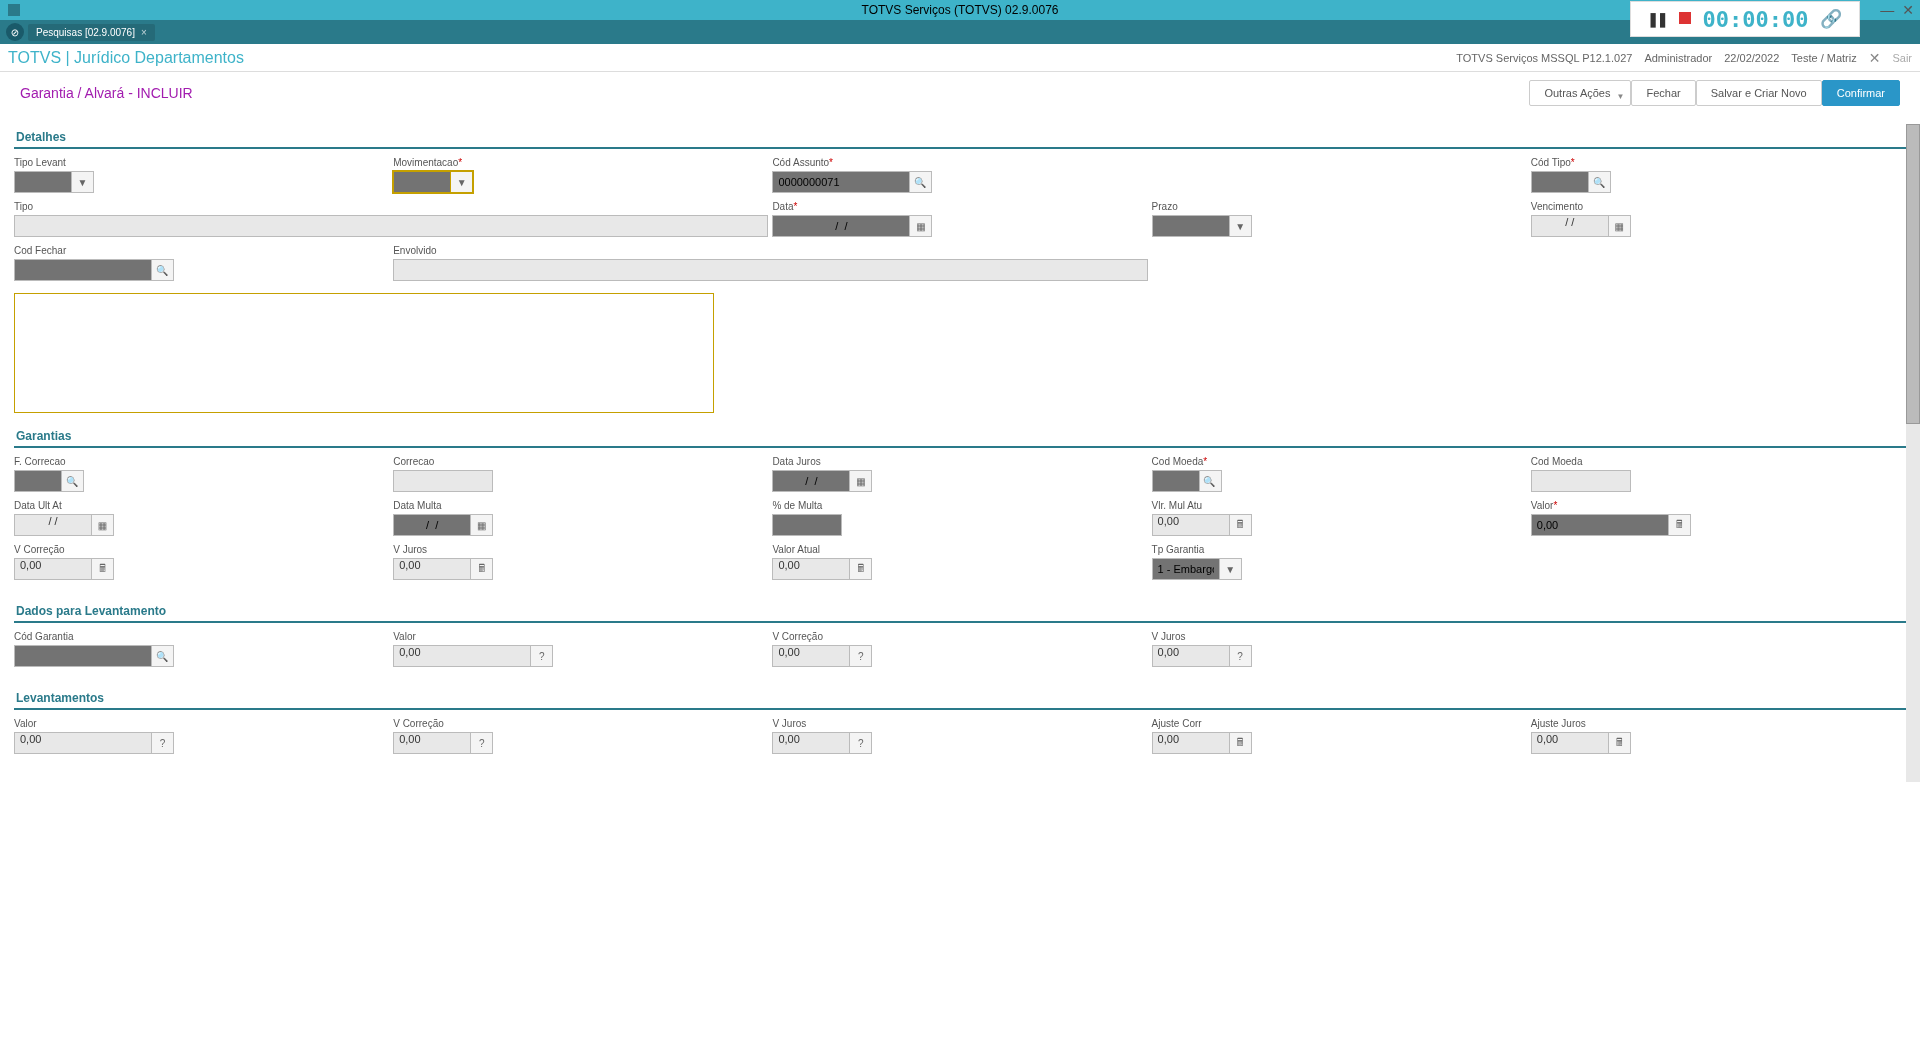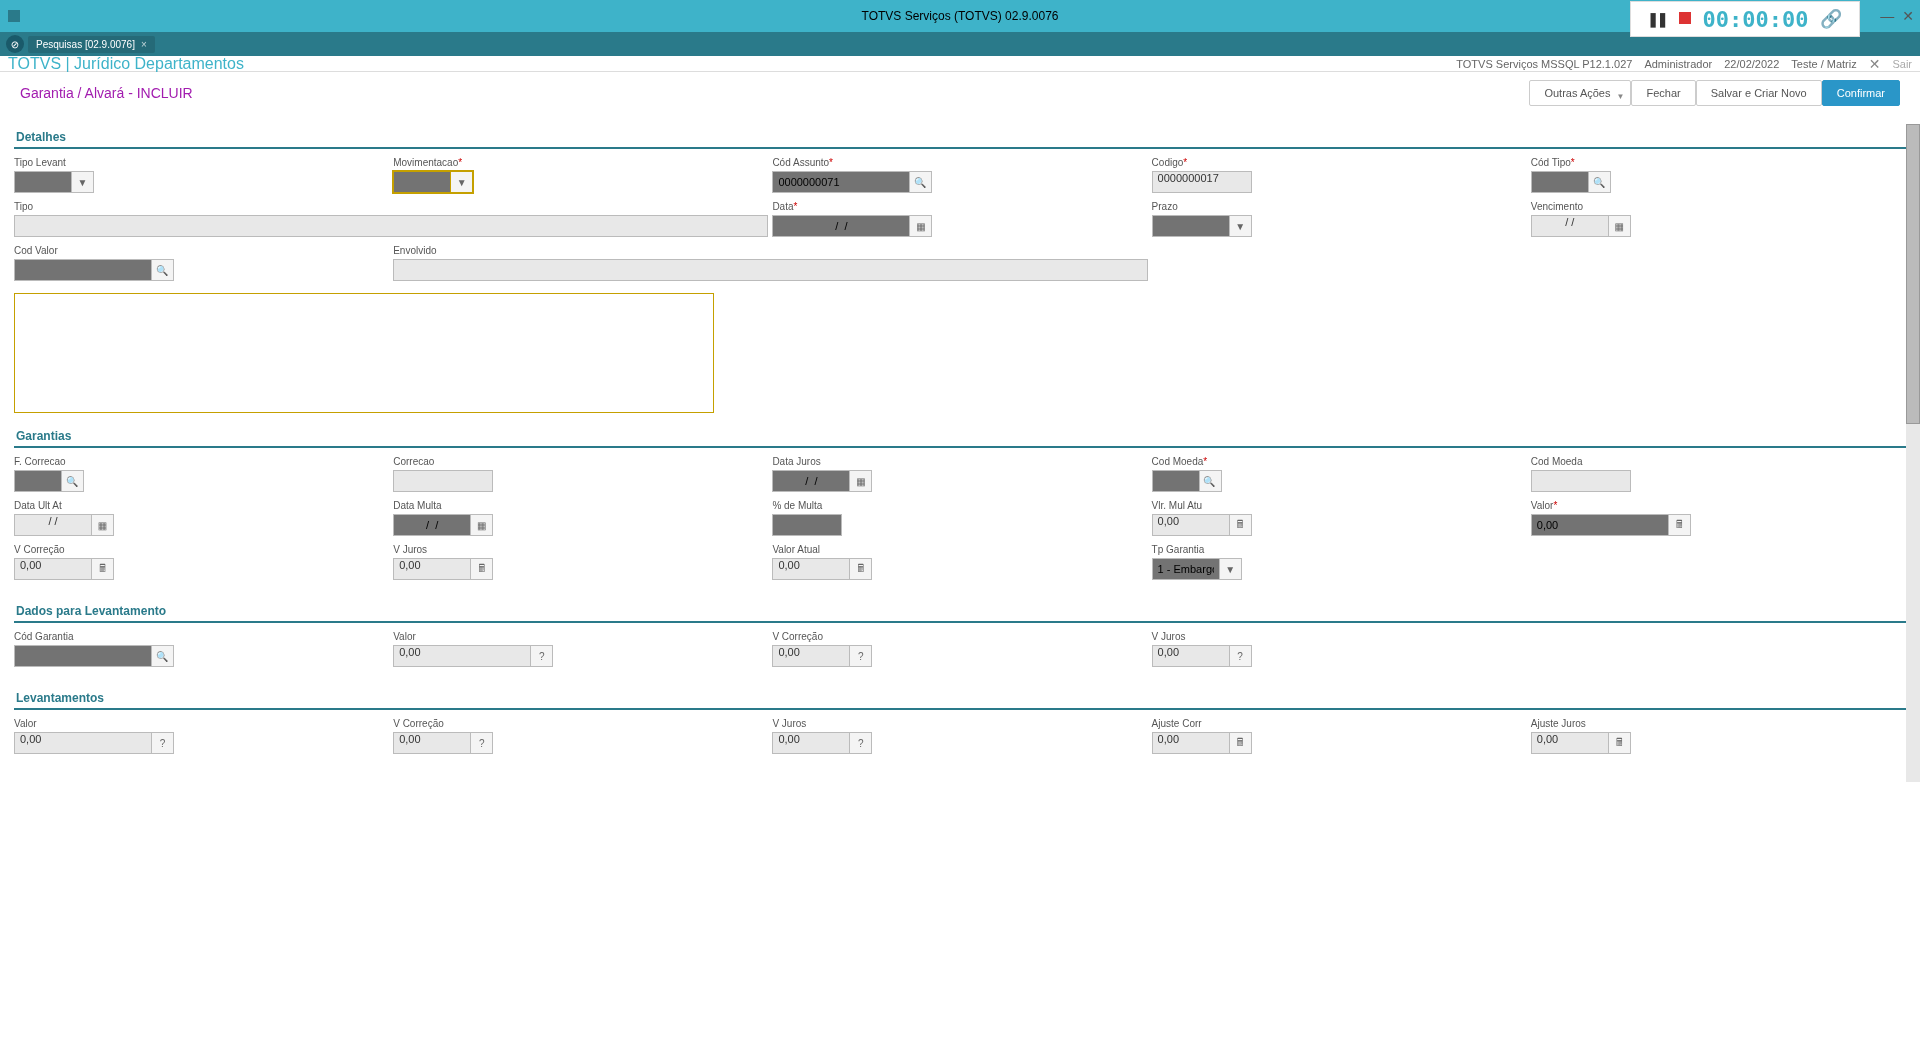--- a/index.html
+++ b/index.html
@@ -1,35 +1,35 @@
 <!DOCTYPE html>
 <html><head>
 <meta charset="utf-8">
 <style>
 * { box-sizing: border-box; margin: 0; padding: 0; }
 body { font-family: Arial, sans-serif; font-size: 11px; background: #fff; color: #333; }
 
-.titlebar { background: #3eb3c9; height: 32px; display: flex; align-items: center; padding: 0 8px; color: #000; font-size: 12px; position: relative; }
+.titlebar { background: #3eb3c9; height: 20px; display: flex; align-items: center; padding: 0 8px; color: #000; font-size: 12px; position: relative; }
 .titlebar-icon { width: 12px; height: 12px; background: #2a7a8a; margin-right: 6px; }
 .titlebar-title { position: absolute; left: 50%; transform: translateX(-50%); }
 .titlebar-right { position: absolute; right: 6px; display: flex; gap: 8px; font-size: 14px; color: #555; }
 
 .recorder-bar { position: absolute; top: 1px; right: 60px; background: #fff; height: 36px; display: flex; align-items: center; gap: 12px; padding: 0 16px; border: 1px solid #ddd; z-index: 10; }
 .rec-btn { font-size: 14px; cursor: pointer; }
 .rec-pause { font-weight: bold; letter-spacing: -2px; }
 .rec-stop { width: 12px; height: 12px; background: #d33; display: inline-block; }
 .rec-time { color: #3eb3c9; font-size: 22px; font-weight: bold; font-family: monospace; }
 .rec-link { font-size: 18px; color: #888; }
 
 .tabbar { background: #2a7a8a; height: 24px; display: flex; align-items: center; padding: 0 6px; gap: 4px; }
 .tab-home { width: 18px; height: 18px; background: #1a5a6a; border-radius: 50%; display: flex; align-items: center; justify-content: center; color: #fff; font-size: 10px; cursor: pointer; }
 .tab { background: #256a78; color: #fff; padding: 3px 8px; border-radius: 2px; font-size: 10px; display: flex; align-items: center; gap: 6px; }
 .tab-close { cursor: pointer; opacity: 0.7; }
 
-.breadcrumb-bar { background: #fff; height: 16px; display: flex; align-items: center; justify-content: space-between; padding: 0 8px; border-bottom: 1px solid #ddd; }
+.breadcrumb-bar { background: #fff; height: 28px; display: flex; align-items: center; justify-content: space-between; padding: 0 8px; border-bottom: 1px solid #ddd; }
 .breadcrumb-title { color: #3eb3c9; font-size: 16px; font-weight: normal; }
 .breadcrumb-right { display: flex; align-items: center; gap: 12px; color: #666; font-size: 11px; }
 .bc-close { cursor: pointer; font-size: 14px; color: #888; }
 .bc-exit { color: #aaa; }
 
 .action-bar { display: flex; align-items: center; justify-content: space-between; padding: 8px 20px; }
 .action-title { color: #a21caf; font-size: 14px; }
 .action-buttons { display: flex; gap: 0; }
 .btn { padding: 6px 14px; border: 1px solid #ccc; background: #fff; border-radius: 2px; cursor: pointer; font-size: 11px; color: #555; }
 .btn-dropdown { padding-right: 20px; position: relative; }
@@ -131,26 +131,20 @@
           <div class="ctrl-btn">▼</div>
         </div>
     </div>
     <div class="field w-sm" style="grid-column:3;">
       <span class="field-label req">Cód Assunto</span>
       <div class="ctrl">
           <input value="0000000071" style="">
           <div class="ctrl-btn">🔍</div>
         </div>
     </div>
-    <div class="field w-xs" style="grid-column:4;">
-      <span class="field-label req">Codigo</span>
-      <div class="ctrl">
-          <div class="input-display ro">0000000017</div>
-        </div>
-    </div>
     <div class="field" style="grid-column:5; max-width:80px;">
       <span class="field-label req">Cód Tipo</span>
       <div class="ctrl">
           <input value="" style="">
           <div class="ctrl-btn">🔍</div>
         </div>
     </div>
 
     <div class="field" style="grid-column:1 / span 2;">
       <span class="field-label">Tipo</span>
@@ -174,21 +168,21 @@
     </div>
     <div class="field w-xs" style="grid-column:5;">
       <span class="field-label">Vencimento</span>
       <div class="ctrl">
           <div class="input-display ro" style="text-align:center">/  /</div>
           <div class="ctrl-btn">▦</div>
         </div>
     </div>
 
     <div class="field w-sm" style="grid-column:1;">
-      <span class="field-label">Cod Valor</span>
+      <span class="field-label">Cod Fechar</span>
       <div class="ctrl">
           <input value="" style="">
           <div class="ctrl-btn">🔍</div>
         </div>
     </div>
     <div class="field" style="grid-column:2 / span 2;">
       <span class="field-label">Envolvido</span>
       <div class="ctrl">
           <div class="input-display ro"></div>
         </div>

